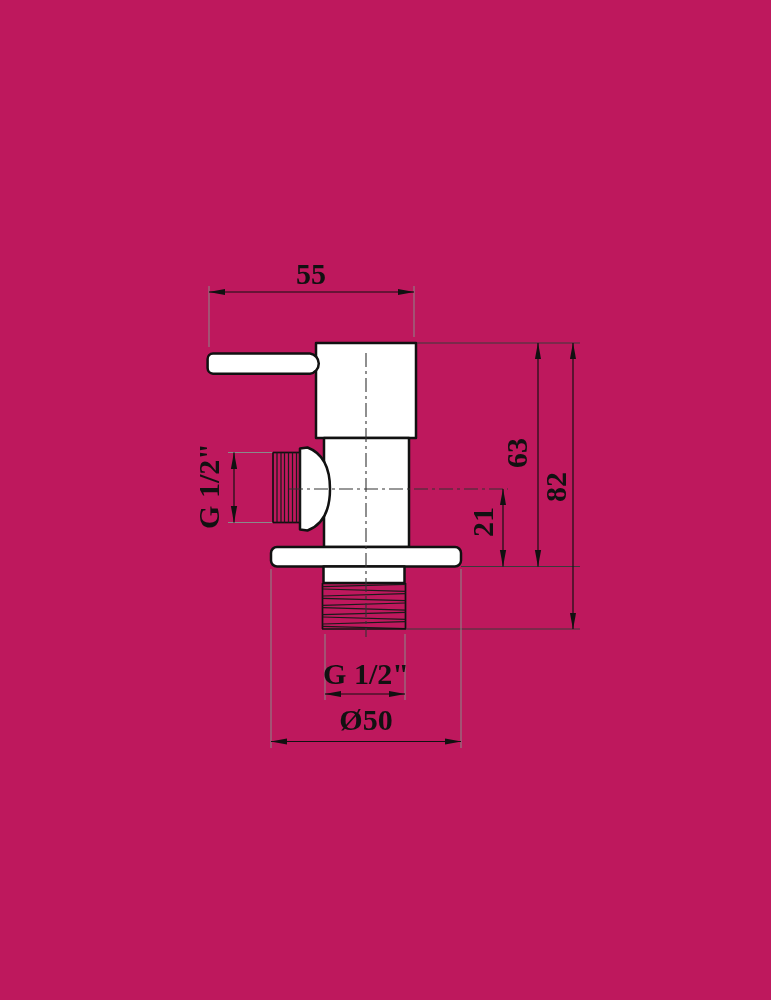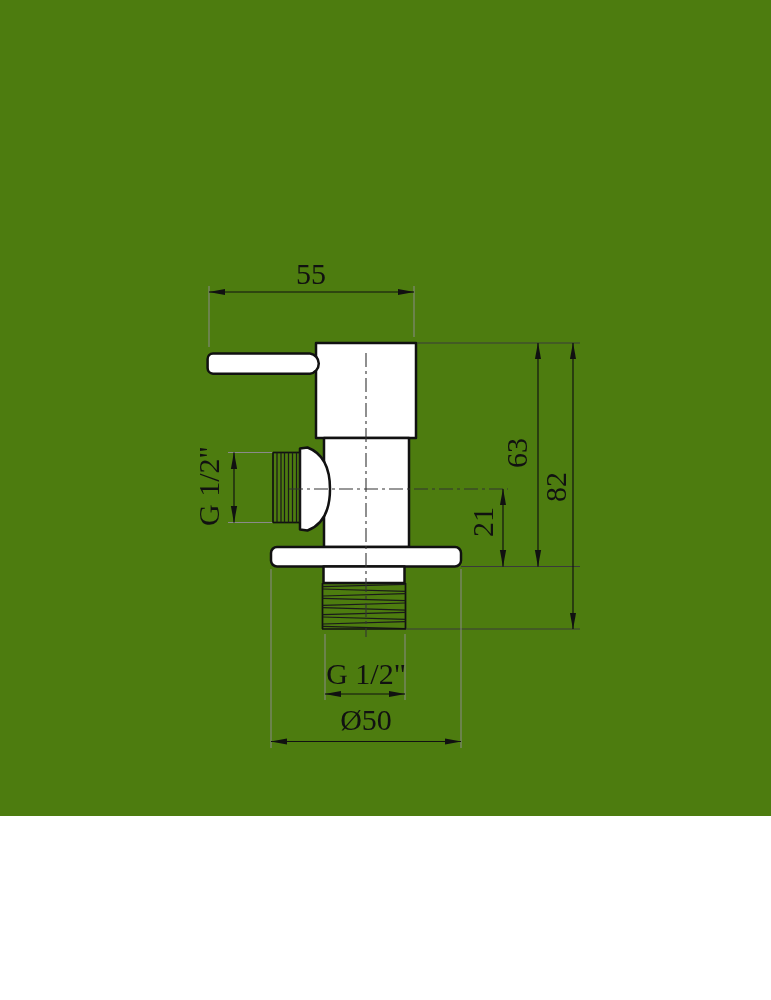--- a/index.html
+++ b/index.html
@@ -2,21 +2,21 @@
 <html><head>
 <meta charset="utf-8">
 <style>
   html,body{margin:0;padding:0;}
   body{
     width:771px;height:1000px;
     background:#ffffff;
     font-family:"Liberation Serif", serif;
     overflow:hidden;
   }
-  .stage{position:relative;width:771px;height:816px;background:#4d7c0f;}
+  .stage{position:relative;width:771px;height:1000px;background:#be185d;font-weight:bold;}
   svg{position:absolute;left:0;top:0;}
   .objf  {stroke:#111;fill:#fff;stroke-width:2.5;stroke-linejoin:round;}
   .med   {stroke:#111;fill:none;stroke-width:1.7;}
   .thr   {stroke:#1a1a1a;fill:none;stroke-width:1.25;}
   .cl    {stroke:#333;fill:none;stroke-width:1.1;stroke-dasharray:14 4 3 4;}
   .dim   {stroke:#111;fill:none;stroke-width:1.15;}
   .ext   {stroke:#8a8a8a;fill:none;stroke-width:1;}
   .ref   {stroke:#3a3a3a;fill:none;stroke-width:1;}
   text{fill:#111;font-family:"Liberation Serif", serif;font-size:30px;}
 </style>

